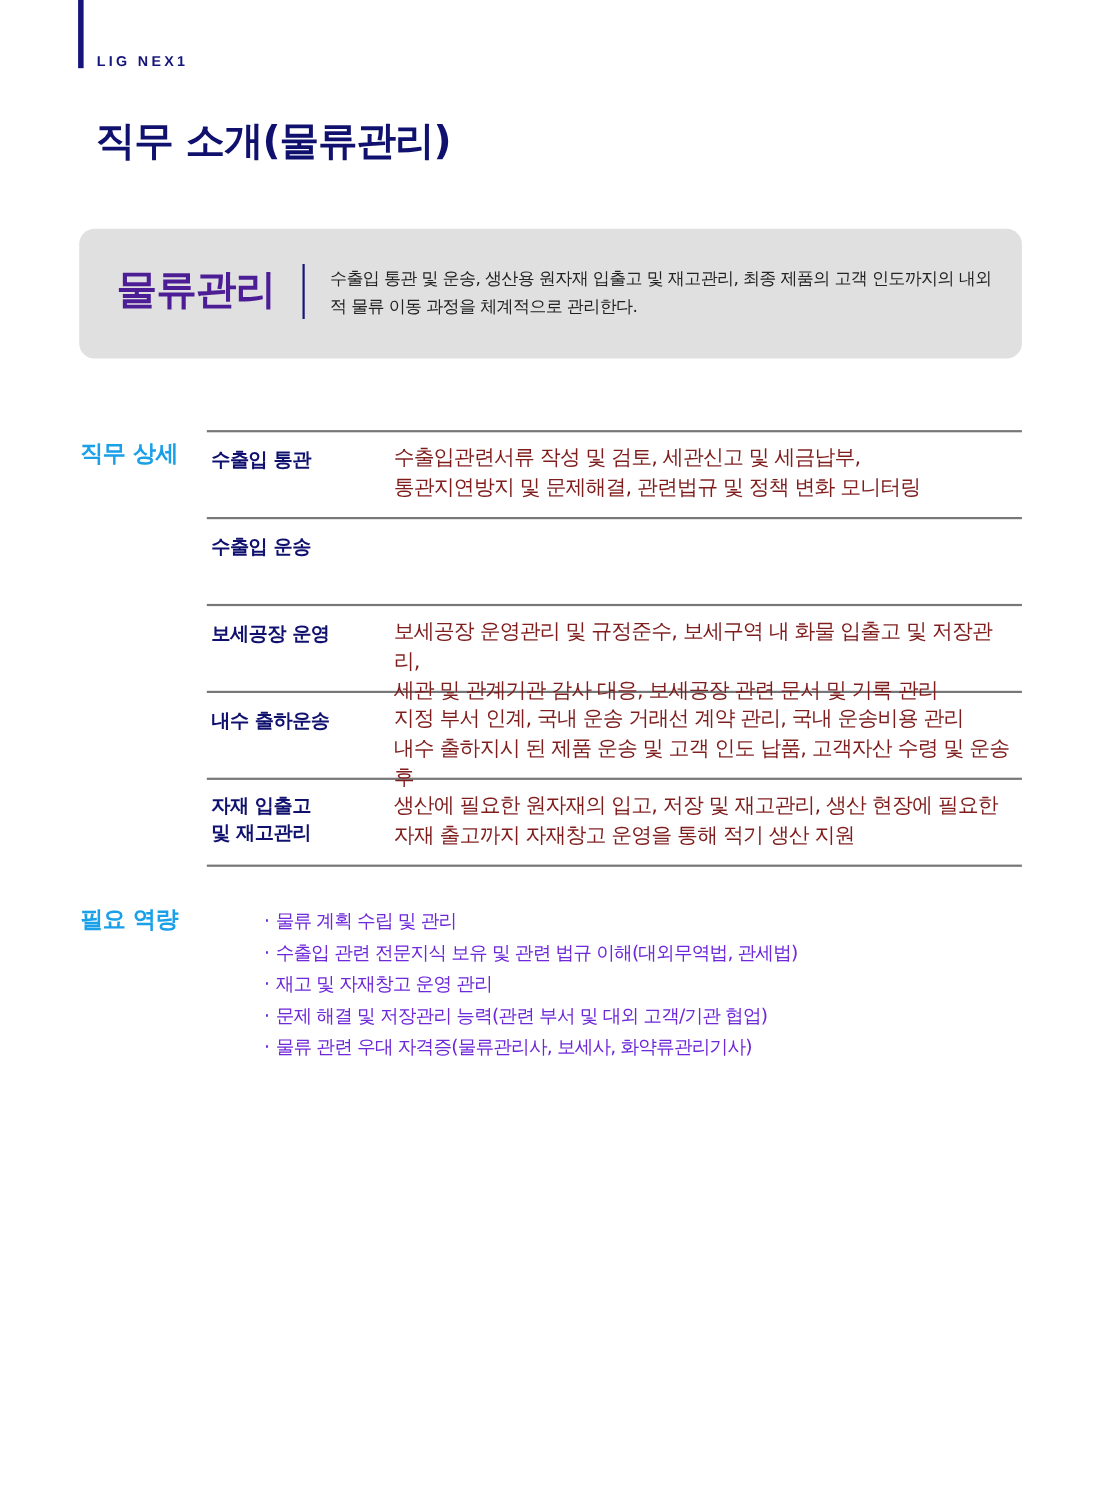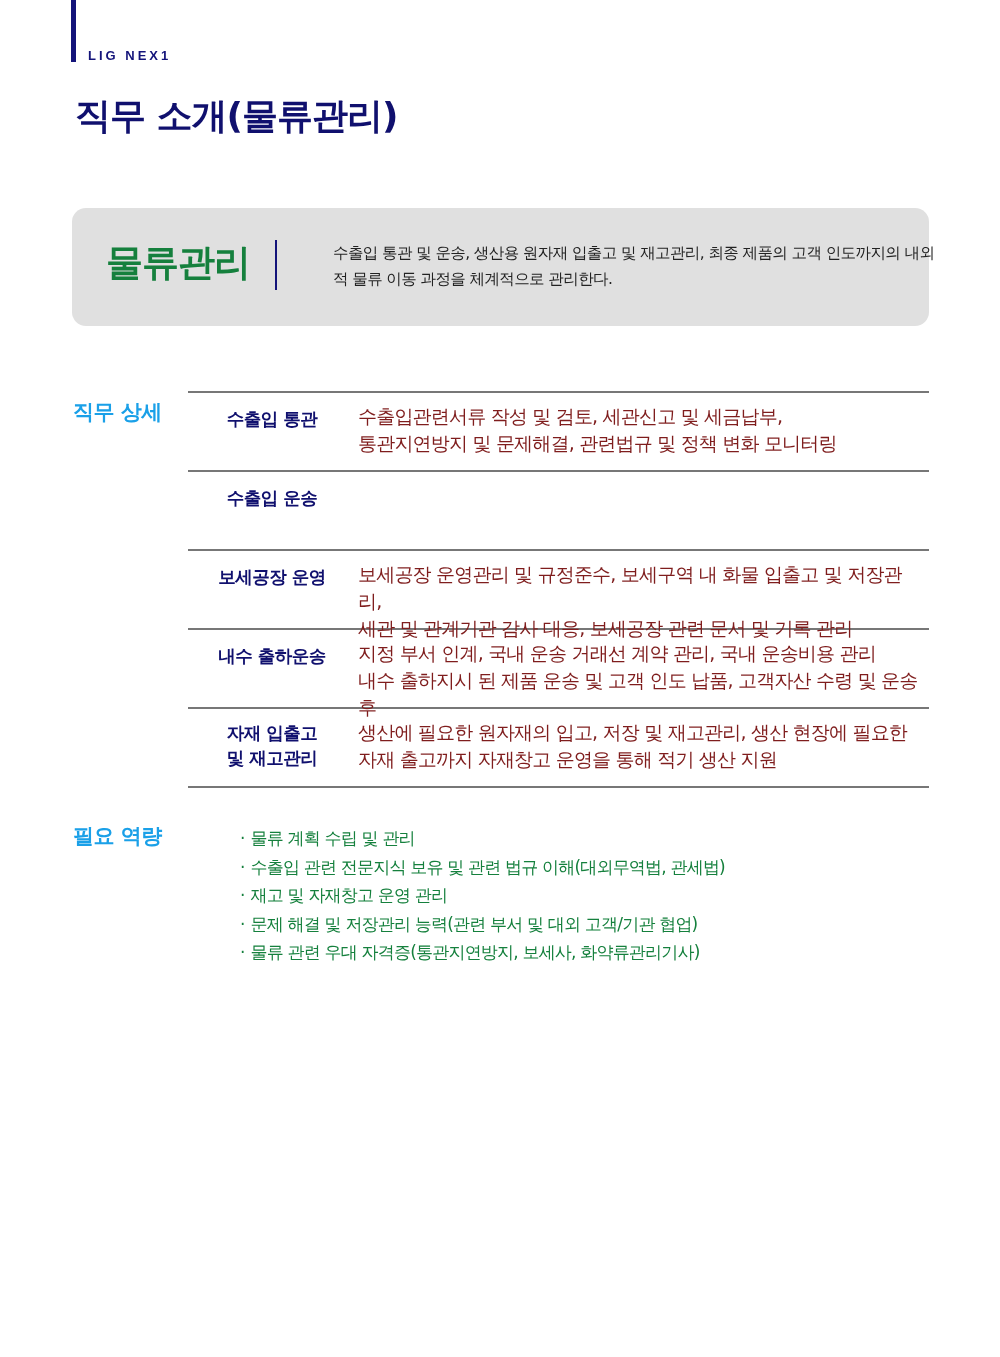--- a/index.html
+++ b/index.html
@@ -21,66 +21,65 @@
       position: absolute; left: 71px; top: 88px;
       font-size: 36px; font-weight: bold; color: #10106e;
       letter-spacing: -1px;
     }
     .summary-box {
       position: absolute; left: 72px; top: 208px; width: 857px; height: 118px;
       background: #e0e0e0; border-radius: 14px;
     }
     .summary-title {
       position: absolute; left: 34px; top: 30px;
-      font-size: 37px; font-weight: bold; color: #15803d; letter-spacing: -1px; text-align: center;
+      font-size: 37px; font-weight: bold; color: #4c1d95; letter-spacing: -1px; text-align: center;
     }
     .summary-divider {
       position: absolute; left: 203px; top: 32px; width: 2px; height: 50px;
       background: #14147a;
     }
     .summary-desc {
       position: absolute; left: 228px; top: 32px; width: 610px;
-      font-size: 15.5px; line-height: 26px; color: #222222; letter-spacing: -0.6px; margin-left: 33px;
+      font-size: 15.5px; line-height: 26px; color: #222222; letter-spacing: -0.6px;
     }
     .section-label {
       position: absolute; left: 73px;
       font-size: 21px; font-weight: bold; color: #1aa0e8; letter-spacing: -0.5px;
     }
     .duty-table {
       position: absolute; left: 188px; top: 391px; width: 741px;
       border-top: 2px solid #777777;
     }
     .duty-row {
       position: relative; height: 77px; border-bottom: 2px solid #777777;
     }
     .duty-name {
       position: absolute; left: 4px; top: 14px; width: 160px;
       font-size: 17.5px; font-weight: bold; color: #10106e; line-height: 25px;
       letter-spacing: -0.5px;
-      text-align: center;
     }
     .duty-desc {
       position: absolute; left: 170px; top: 10px; width: 560px;
       font-size: 19px; line-height: 27px; color: #7f1d1d; letter-spacing: -0.8px;
     }
     .skills-list {
       position: absolute; left: 240px; top: 824px; margin: 0; padding: 0;
       list-style: none;
     }
     .skills-list li {
-      font-size: 17px; line-height: 28.6px; color: #15803d; letter-spacing: -0.8px;
+      font-size: 17px; line-height: 28.6px; color: #6d28d9; letter-spacing: -0.8px;
     }
     .bullet { margin-right: 6px; }
   </style>
 </head>
 <body>
 
 <div class="brand-bar"></div>
 <div class="brand-text">LIG NEX1</div>
-<h1 class="page-title" style="margin:4px">직무 소개(물류관리)</h1>
+<h1 class="page-title" style="margin:16px">직무 소개(물류관리)</h1>
 
 <div class="summary-box">
   <div class="summary-title">물류관리</div>
   <div class="summary-divider"></div>
   <div class="summary-desc">수출입 통관 및 운송, 생산용 원자재 입출고 및 재고관리, 최종 제품의 고객 인도까지의 내외적 물류 이동 과정을 체계적으로 관리한다.</div>
 </div>
 
 <div class="section-label" style="top:398px">직무 상세</div>
 
 <div class="duty-table">
@@ -120,14 +119,14 @@
   </div>
 </div>
 
 <div class="section-label" style="top:822px">필요 역량</div>
 
 <ul class="skills-list">
   <li><span class="bullet">·</span><span>물류 계획 수립 및 관리</span></li>
   <li><span class="bullet">·</span><span>수출입 관련 전문지식 보유 및 관련 법규 이해(대외무역법, 관세법)</span></li>
   <li><span class="bullet">·</span><span>재고 및 자재창고 운영 관리</span></li>
   <li><span class="bullet">·</span><span>문제 해결 및 저장관리 능력(관련 부서 및 대외 고객/기관 협업)</span></li>
-  <li><span class="bullet">·</span><span>물류 관련 우대 자격증(통관지연방지, 보세사, 화약류관리기사)</span></li>
+  <li><span class="bullet">·</span><span>물류 관련 우대 자격증(물류관리사, 보세사, 화약류관리기사)</span></li>
 </ul>
 
 </body></html>

